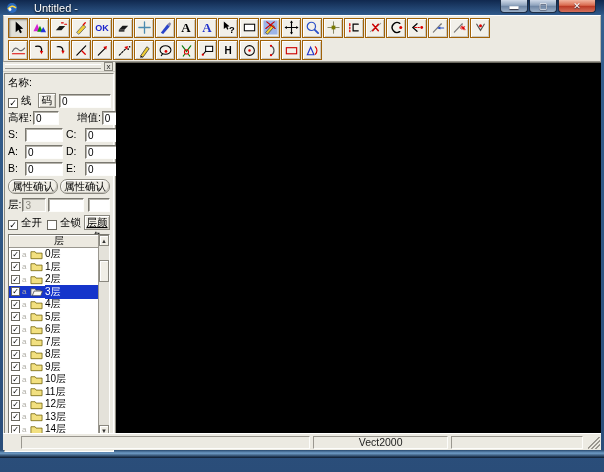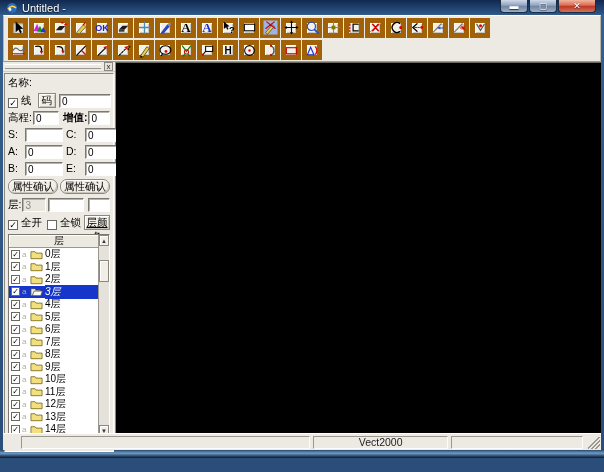--- a/index.html
+++ b/index.html
@@ -2,40 +2,40 @@
 <html><head>
 <meta charset="utf-8">
 <style>
   * { margin:0; padding:0; box-sizing:border-box; }
   html,body { width:604px; height:472px; font-family:"Liberation Sans","DejaVu Sans",sans-serif; background:#555; }
   .window { position:relative; width:604px; height:472px;
     background:linear-gradient(#10284e,#2d5687 14px,#35608f 15px,#2a4d79);
     overflow:hidden; }
   
   .titlebar { height:15px; display:flex; align-items:center; padding-left:6px; gap:4px; }
-  .title-text { color:#fff; font-size:11px; text-shadow:0 1px 2px #000; }
+  .title-text { color:#fff; font-size:11px; text-shadow:0 1px 2px #000;margin-left:12px; }
   .app-icon { width:12px; height:12px; flex:0 0 auto; }
   .caption-buttons { position:absolute; top:0; right:8px; display:flex; }
   .capbtn { width:28px; height:13px; border:1px solid #1c2c44; border-top:none;
     border-radius:0 0 4px 4px; background:linear-gradient(#cfd9e8,#8fa3bd 45%,#6d84a3 50%,#9db1c8);
     color:#fff; font-size:9px; line-height:12px; text-align:center; margin-left:1px;
     text-shadow:0 1px 1px #334; }
   .capbtn.close { width:38px; background:linear-gradient(#f2b5a0,#d96a4f 45%,#b93722 50%,#d4715c); }
   
   .menubar { margin:0 3px; height:18px; background:linear-gradient(#fbfbfb,#e9e8e4);
     border:1px solid #8e99a8; border-bottom:1px solid #a8a8a8; display:flex; align-items:center;
     font-size:11px; color:#000; }
   .menu-item { padding:1px 7px; cursor:default; }
   
   .toolbar { margin:0 3px; background:#eceae2; border-left:1px solid #b9b6ae; border-right:1px solid #b9b6ae;
     display:flex; align-items:center; padding:1px 2px 1px 4px; }
   .toolbar.row1 { height:24px; border-top:1px solid #fff; }
   .toolbar.row2 { height:23px; border-bottom:1px solid #9a978f; }
   .tbtn { width:20px; height:20px; display:flex; align-items:center; justify-content:center;
-    background:#f2f0e9; border:5px solid #a16207; box-shadow:inset 1px 1px 0 #ffffff, inset -1px -1px 0 #cbc8c0;
+    background:#f2f0e9; border:1px solid #a16207; box-shadow:inset 1px 1px 0 #ffffff, inset -1px -1px 0 #cbc8c0;
     margin-right:1px; cursor:default; }
   .tbtn.active { background:#e2e0d8; box-shadow:inset 1px 1px 2px #8a887f; }
   .tbtn svg { width:15px; height:15px; display:block; }
   .g-ok { color:#1a22cc; font-weight:bold; font-size:9px; letter-spacing:0; }
   .g-A-black { font-family:"Liberation Serif","DejaVu Serif",serif; font-weight:bold; font-size:13px; color:#000; }
   .g-A-blue  { font-family:"Liberation Serif","DejaVu Serif",serif; font-weight:bold; font-size:13px; color:#2233cc; }
   .g-H { font-weight:bold; font-size:10px; color:#000; }
   
   .main { margin:0 3px; height:371px; display:flex; background:#eceae2; }
   .panel { width:113px; flex:0 0 auto; background:#eceae2; border-right:1px solid #8a887f;
@@ -421,21 +421,21 @@
           </div>
         <div class="prow">
           <span class="cbx">✓</span>
           <span class="lbl">线</span>
           <button class="smallbtn" style="margin-left:6px;">码</button>
           <input class="tin" style="margin-left: 3px; width: 52px;" value="0">
         </div>
         <div class="prow">
           <span class="lbl">高程:</span>
           <input class="tin" style="width: 26px; margin-left: 1px;" value="0">
-          <span class="lbl" style="margin-left:4px;font-weight:bold;">增值:</span>
+          <span class="lbl" style="margin-left:18px;">增值:</span>
           <input class="tin" style="width: 22px; margin-left: 1px;" value="0">
         </div>
         <div class="fieldgrid" id="fieldgrid">
             <span class="lbl">S:</span>
             <input class="tin" style="">
             <span class="lbl">C:</span>
             <input class="tin" value="0" style="">
             <span class="lbl">A:</span>
             <input class="tin" value="0" style="">
             <span class="lbl">D:</span>
@@ -497,21 +497,21 @@
               </div>
               <div class="lrow sel">
                 <span class="cbx">✓</span>
                 <span class="lstate">a</span>
                 <span style="display: inline-flex;">
                   <svg viewBox="0 0 14 11">
                     <path d="M1 10 V2.5 h4.5 l1 1.5 H12" fill="#eee" stroke="#444" stroke-width="0.8"></path>
                     <path d="M2.5 10 L4.5 5 H13.5 L11.5 10 Z" fill="#fcfcf4" stroke="#444" stroke-width="0.8"></path>
                   </svg>
                 </span>
-                <span style="background: rgb(21, 53, 203); color: rgb(255, 255, 255); flex: 1 1 0%; font-style: italic;">3层</span>
+                <span style="background: rgb(21, 53, 203); color: rgb(255, 255, 255); flex: 1 1 0%;">3层</span>
               </div>
               <div class="lrow">
                 <span class="cbx">✓</span>
                 <span class="lstate">a</span>
                 <span style="display: inline-flex;">
                   <svg viewBox="0 0 14 11">
                     <path d="M1 2.5 h4.5 l1 1.5 H13 V10 H1 Z" fill="#f2e080" stroke="#6b5c00" stroke-width="0.8"></path>
                   </svg>
                 </span>
                 <span>4层</span>

